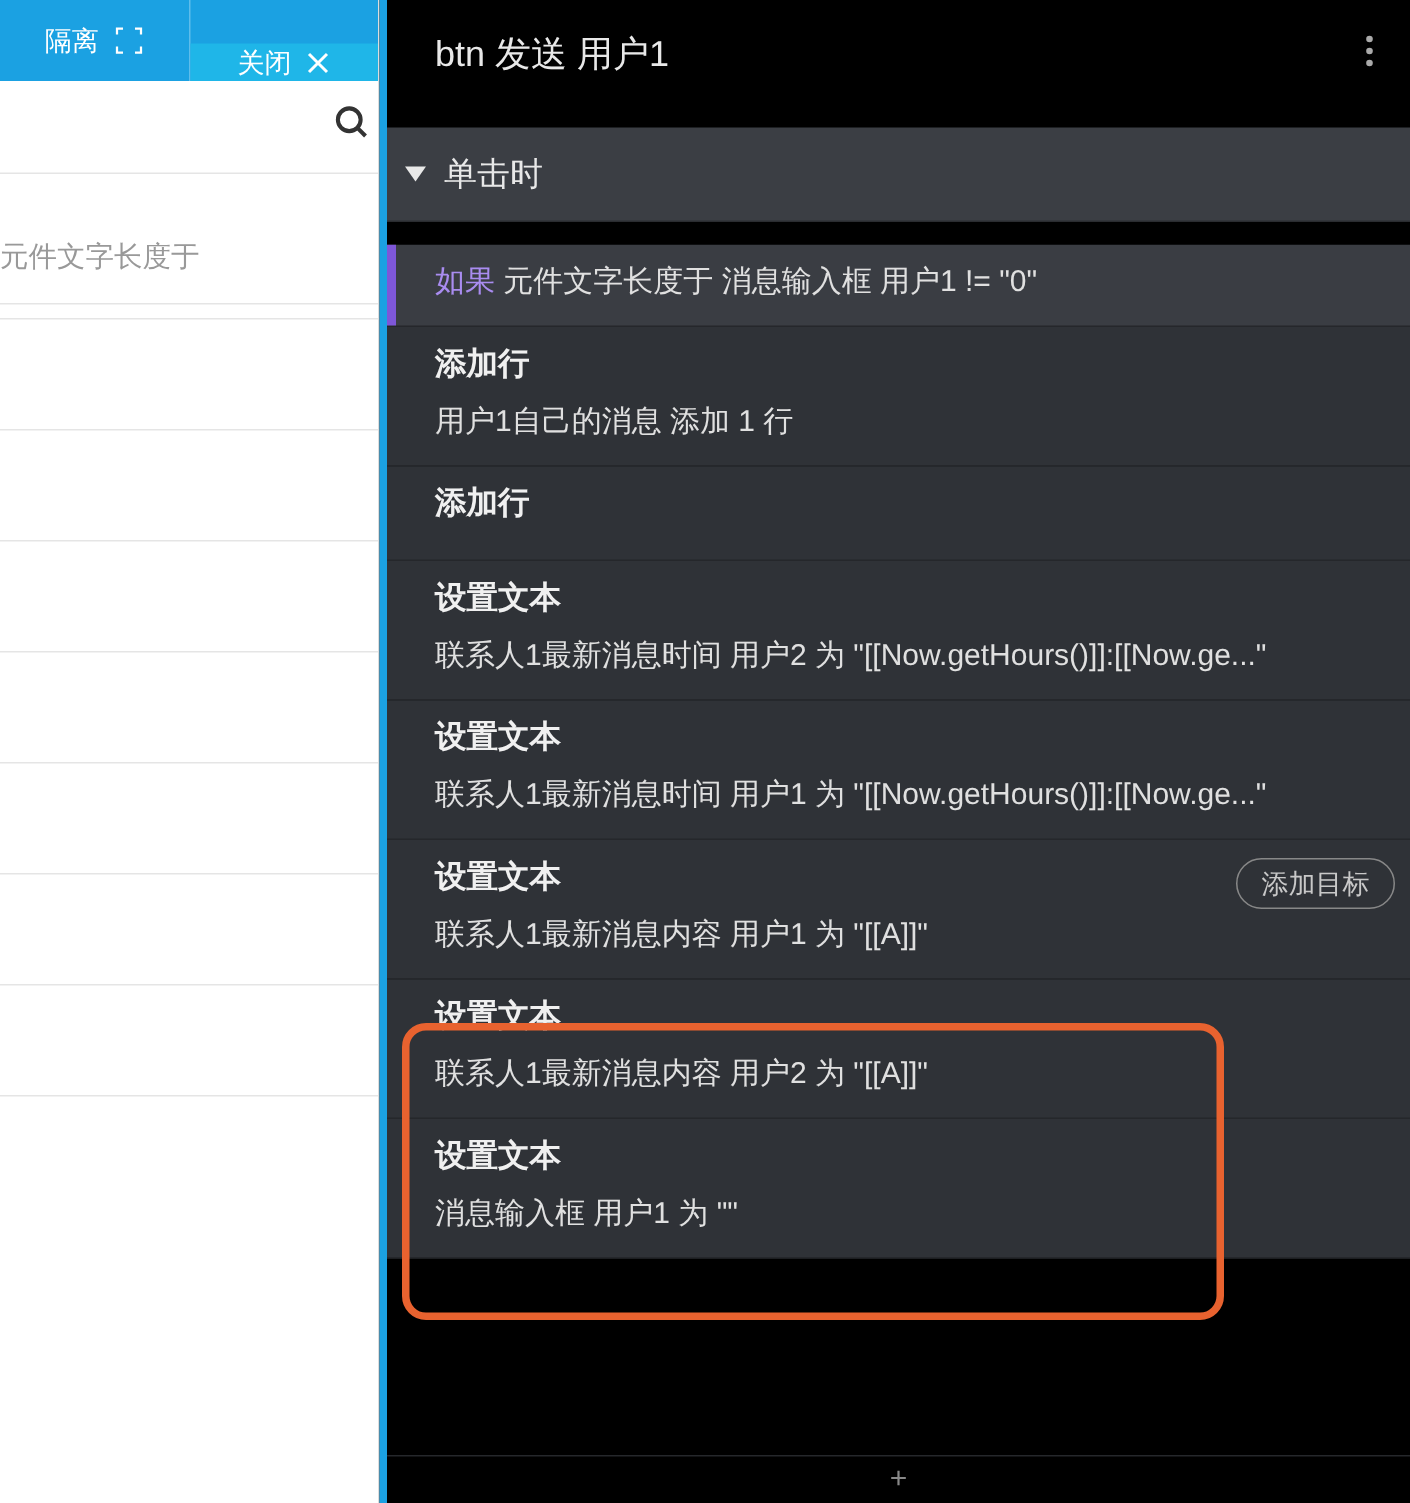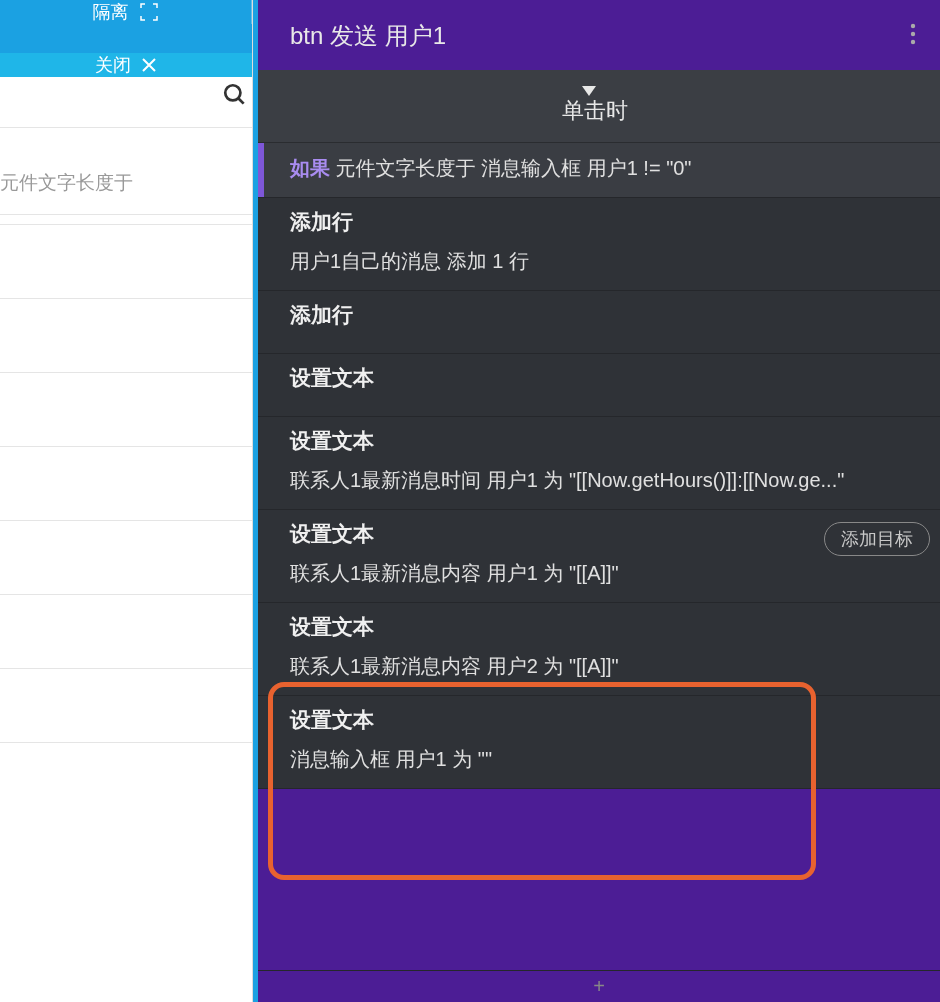--- a/index.html
+++ b/index.html
@@ -14,23 +14,22 @@
     .layout { display: flex; width: 100%; height: 100%; }
     .left-panel {
       width: 253px;
       background: #fff;
       border-right: 1px solid #ddd;
       display: flex;
       flex-direction: column;
     }
     .tabs-bar {
       display: flex;
-      height: 66px;
+      height: 54px;
       background: #1ba1e2;
-      flex-direction: column;
     }
     .tab-btn {
       flex: 1;
       display: flex;
       align-items: center;
       justify-content: center;
       color: #fff;
       font-size: 18px;
       gap: 10px;
       cursor: pointer;
@@ -49,24 +48,25 @@
     .left-row {
       padding: 18px 0 18px 0;
       border-bottom: 1px solid #e5e5e5;
       color: #999;
       font-size: 19px;
     }
     .left-row.first { padding-top: 42px; }
     .spacer-section { height: 74px; border-bottom: 1px solid #e5e5e5; }
     .right-panel {
       flex: 1;
-      background: #4c1d95;
+      background: #000000;
       display: flex;
       flex-direction: column;
       position: relative;
+      gap: 15px;
     }
     .accent-strip {
       position: absolute;
       left: 0;
       top: 0;
       bottom: 0;
       width: 5px;
       background: #1ba1e2;
       z-index: 1;
     }
@@ -83,21 +83,20 @@
     .section-header {
       background: #3b3e44;
       padding: 16px 20px 16px 12px;
       display: flex;
       align-items: center;
       color: #e8e8e8;
       font-size: 22px;
       font-weight: 500;
       margin-left: 5px;
       border-bottom: 1px solid #2a2c30;
-      flex-direction: column;
     }
     .caret-down {
       width: 0; height: 0;
       border-left: 7px solid transparent;
       border-right: 7px solid transparent;
       border-top: 10px solid #e8e8e8;
       margin-right: 12px;
     }
     .content-area {
       flex: 1;
@@ -128,21 +127,21 @@
       font-weight: 600;
       margin-bottom: 10px;
       color: #f0f0f0;
     }
     .action-detail {
       font-size: 20px;
       color: #e0e0e0;
       line-height: 1.5;
       font-weight: 400;
     }
-    .if-keyword { color: #a98cf0; font-weight: 700; margin-top: 32px; }
+    .if-keyword { color: #a98cf0; font-weight: 400; margin-top: 32px; }
     .highlight-box {
       position: absolute;
       border: 5px solid #e8622f;
       border-radius: 16px;
       left: 268px;
       top: 682px;
       width: 548px;
       height: 198px;
       pointer-events: none;
       z-index: 10;
@@ -239,20 +238,21 @@
 
       <div class="action-block">
         <div class="action-title">添加行</div>
         <div class="action-detail">用户1自己的消息 添加 1 行</div>
       </div>
       <div class="action-block">
         <div class="action-title">添加行</div>
       </div>
       <div class="action-block">
         <div class="action-title">设置文本</div>
+        <div class="action-detail">联系人1最新消息时间 用户2 为 "[[Now.getHours()]]:[[Now.ge..."</div>
       </div>
       <div class="action-block">
         <div class="action-title">设置文本</div>
         <div class="action-detail">联系人1最新消息时间 用户1 为 "[[Now.getHours()]]:[[Now.ge..."</div>
       </div>
       <div class="action-block" style="position:relative;">
         <button class="add-target-btn"><span>添加目标</span></button>
         <div class="action-title">设置文本</div>
         <div class="action-detail">联系人1最新消息内容 用户1 为 "[[A]]"</div>
       </div>

